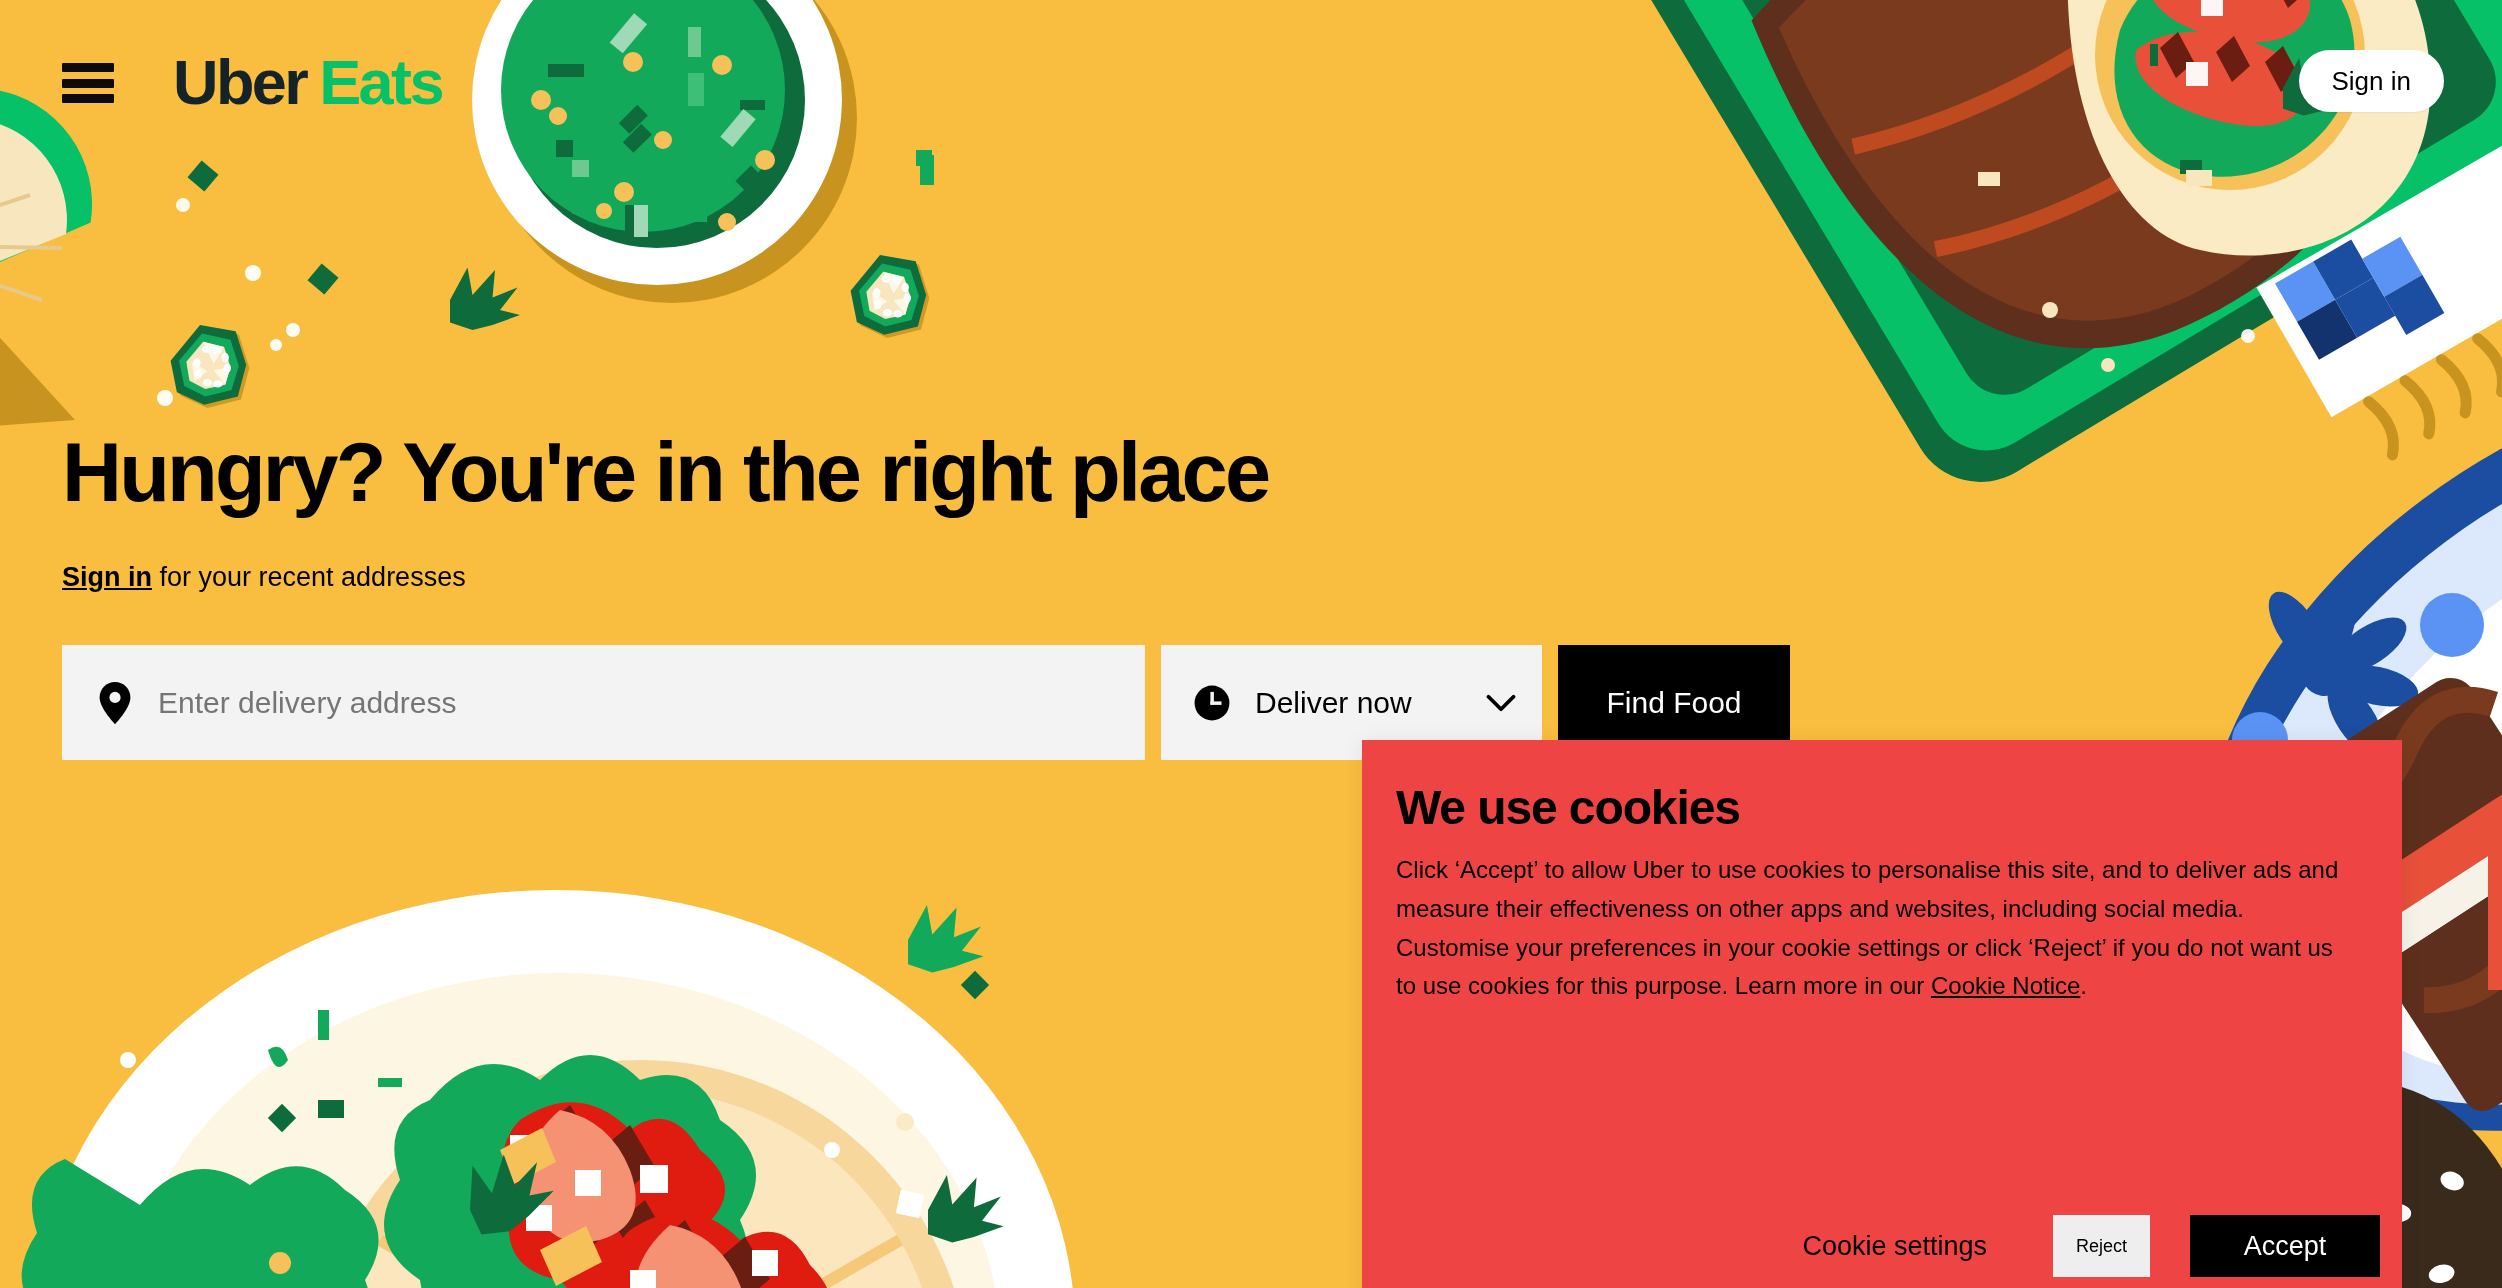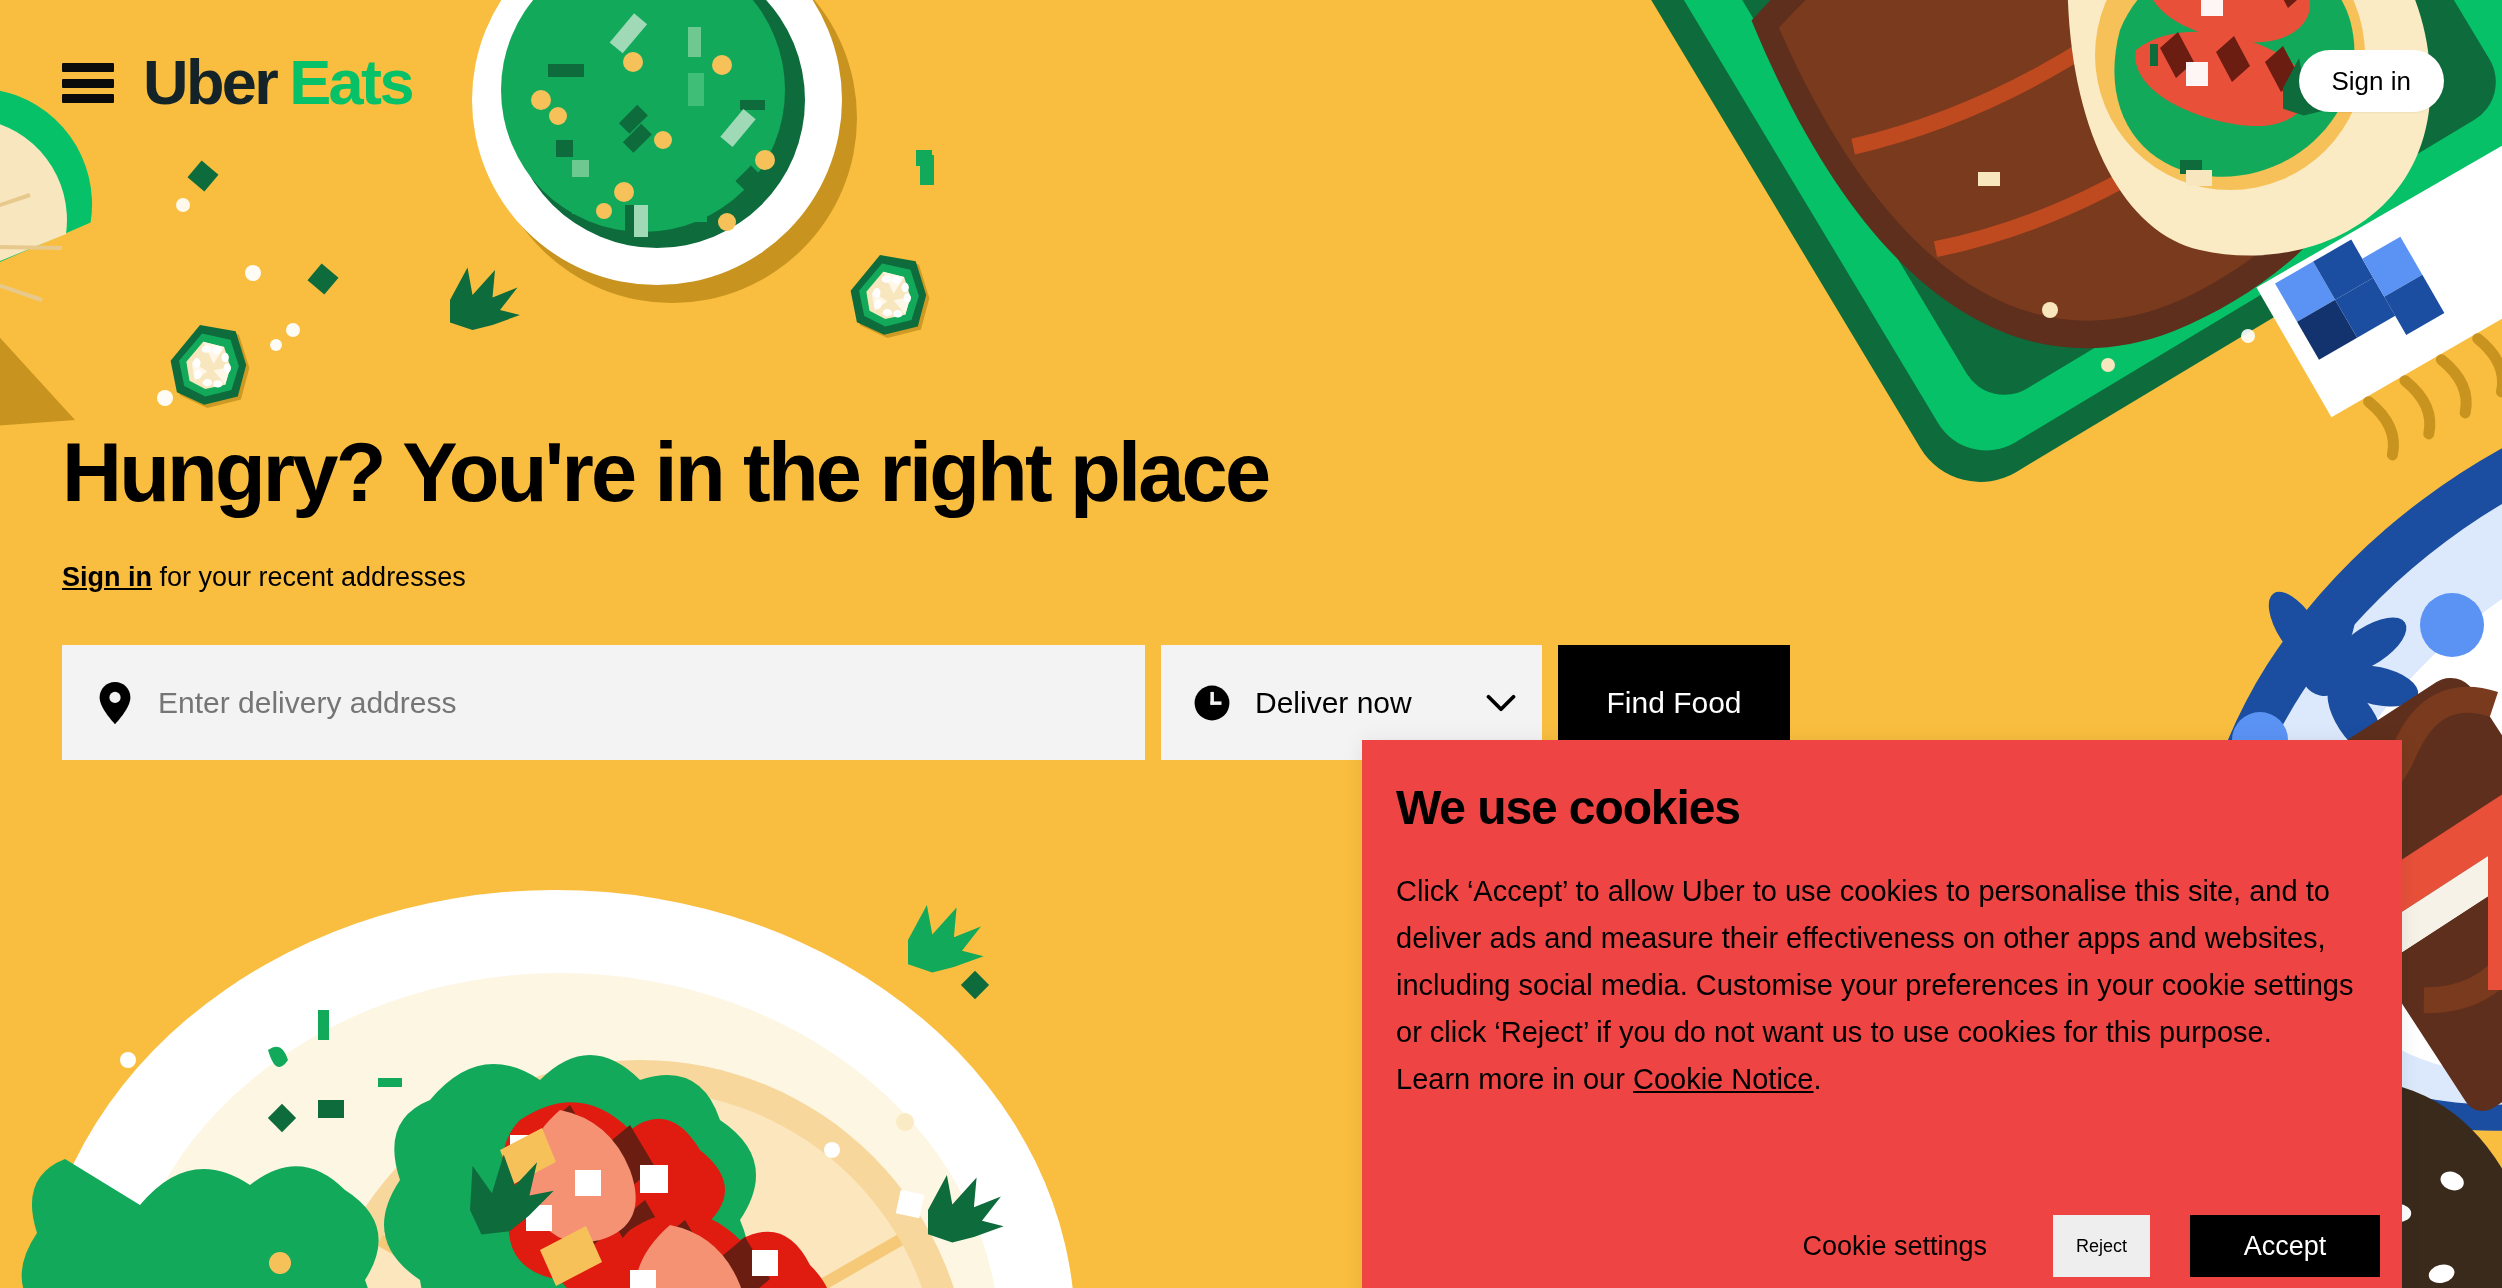--- a/index.html
+++ b/index.html
@@ -30,21 +30,21 @@
   }
   .hamburger {
     width:52px; height:40px;
     display:flex; flex-direction:column; justify-content:space-between;
     cursor:pointer;
     margin-top:4px;
   }
   .hamburger span { display:block; width:52px; height:9px; background:#0B0B0B; border-radius:1px; }
 
   #logo {
-    margin-left:29px;
+    margin-left:59px;
     font-size:63px;
     font-weight:700;
     letter-spacing:-2.6px;
     line-height:1;
     white-space:nowrap;
     display:flex; align-items:baseline; gap:13px;
     margin-top:2px;
   }
   #logo .uber { color:#142328; }
   #logo .eats { color:#06C167; }
@@ -142,22 +142,22 @@
     box-shadow:0 2px 20px rgba(0,0,0,0.08);
   }
   #cookie h2 {
     font-size:48px;
     font-weight:700;
     color:#000;
     letter-spacing:-1.1px;
     line-height:1.1;
   }
   #cookie p {
-    margin-top:33px;
-    font-size:29px;
+    margin-top:16px;
+    font-size:24px;
     line-height:1.62;
     color:#000;
     max-width:960px;
   }
   #cookie p .notice { text-decoration:underline; cursor:pointer; }
   #cookie-actions {
     position:absolute;
     right:22px; bottom:32px;
     display:flex; align-items:center; gap:8px;
   }

